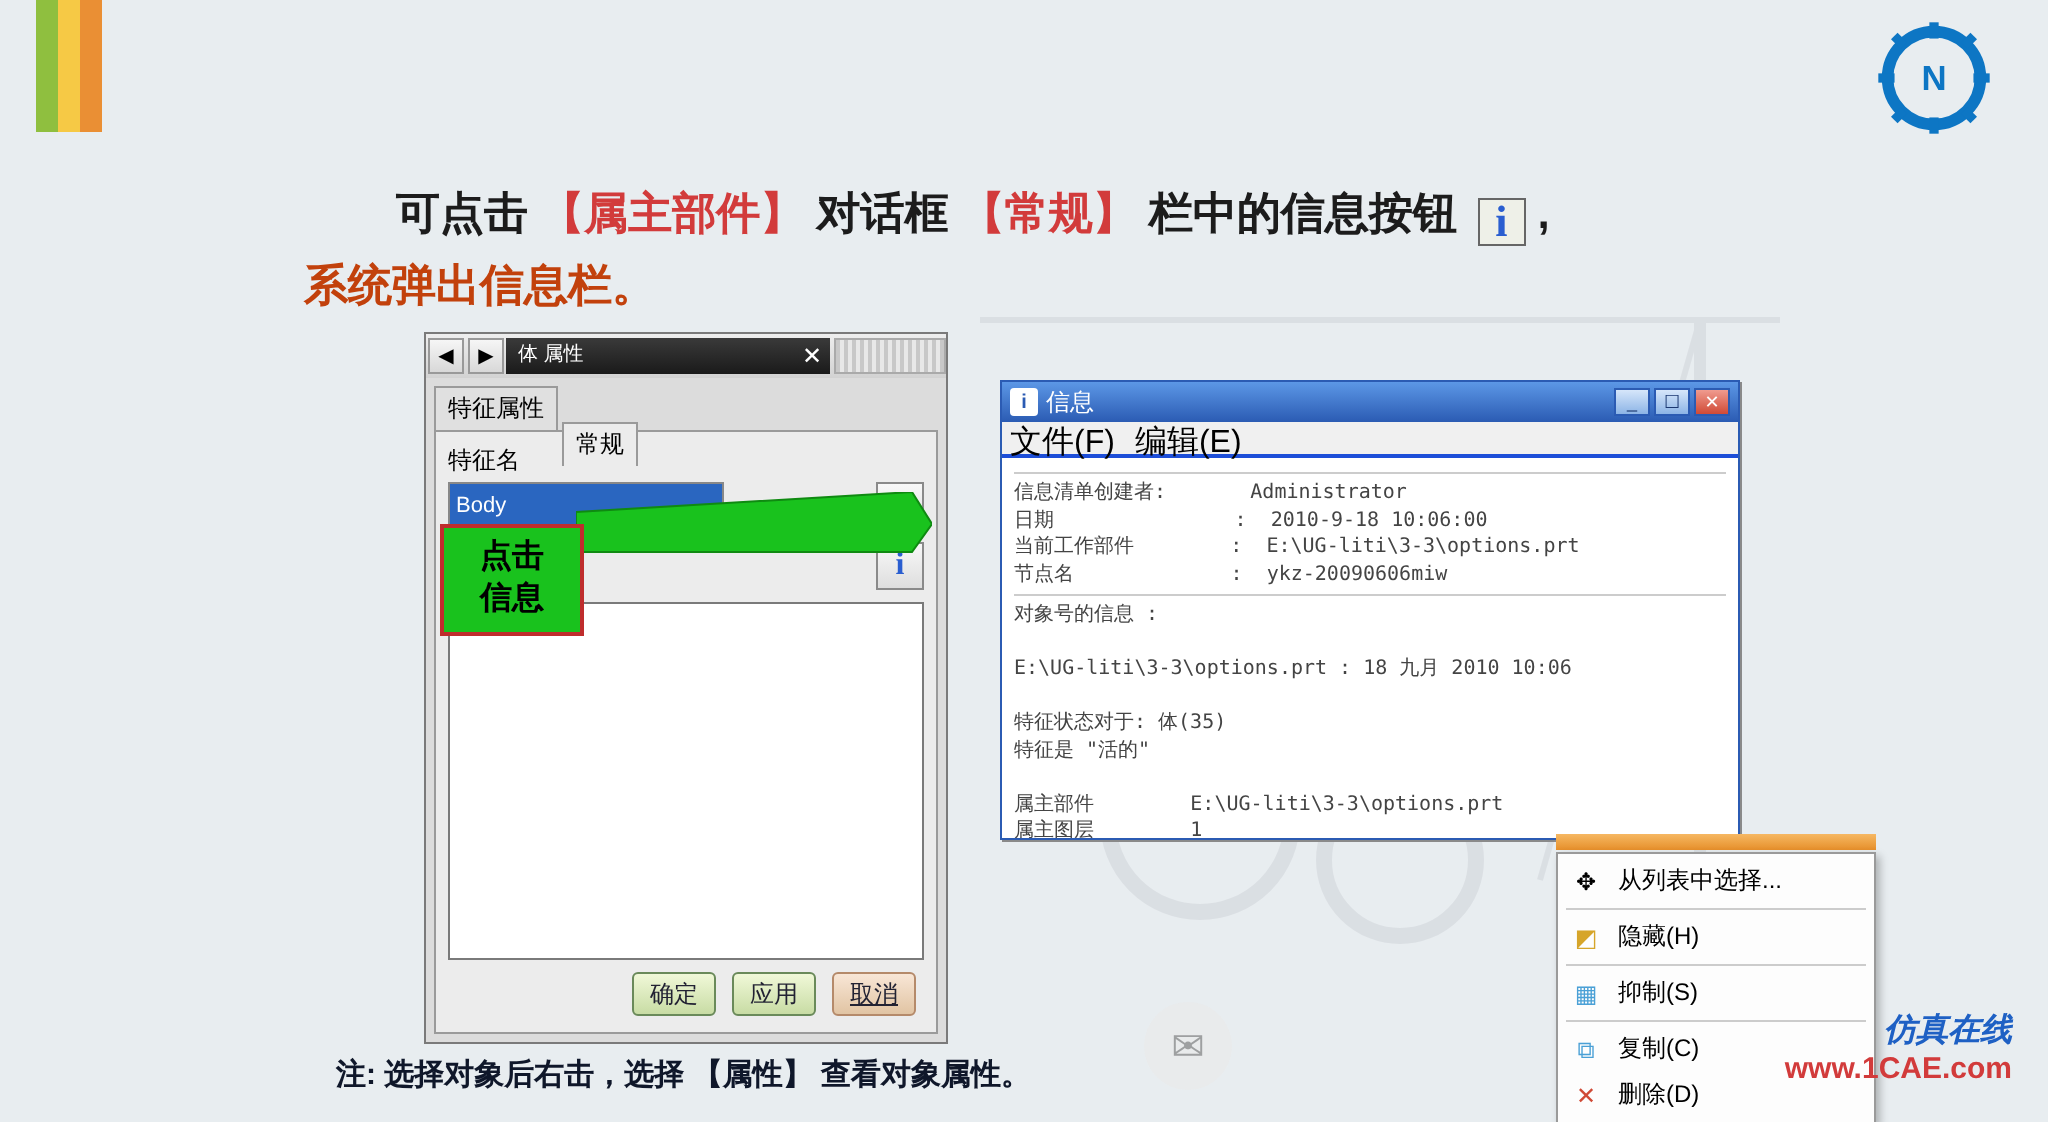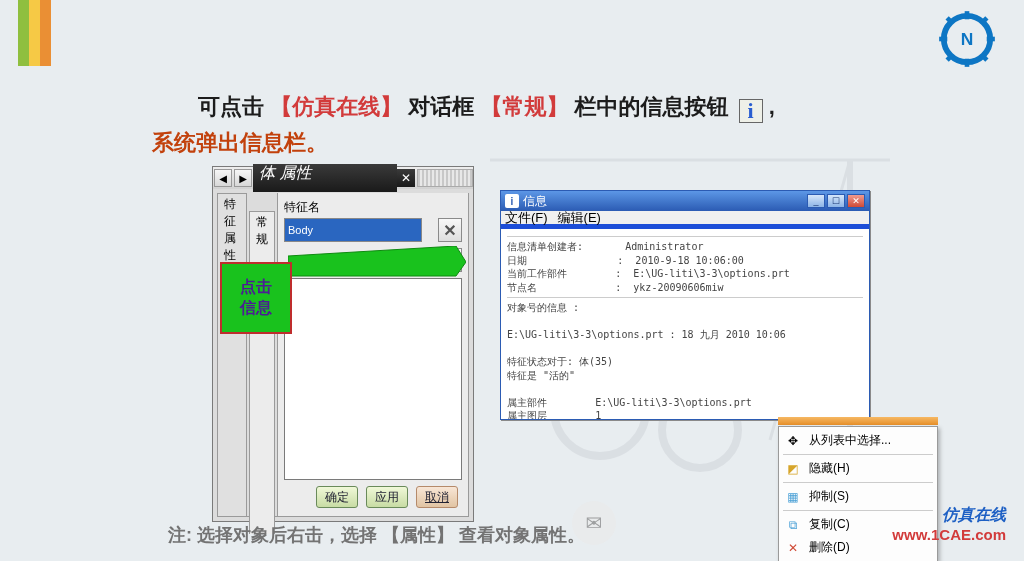--- a/index.html
+++ b/index.html
@@ -78,44 +78,44 @@
     background: linear-gradient(#f6f6f6,#d8d8d8);
     border: 1px solid #999;
     margin: 0 1px;
     display: flex; align-items: center; justify-content: center;
     font-size: 10px;
   }
   .tb-title {
     flex: 1;
     background: linear-gradient(#3a3a3a,#1a1a1a);
     color: #fff;
-    font-size: 16px;
+    font-size: 10px;
     padding: 2px 6px;
-    height: 28px;
+    height: 18px;
     line-height: 14px;
-    font-style: italic;
   }
   .tb-close {
     width: 18px; height: 18px;
     background: linear-gradient(#3a3a3a,#1a1a1a);
     color: #fff;
     display: flex; align-items: center; justify-content: center;
     font-size: 12px;
     margin-right: 2px;
   }
   .tb-grip {
     width: 56px; height: 18px;
     background: repeating-linear-gradient(90deg,#c8c8c8 0,#c8c8c8 2px,#e8e8e8 2px,#e8e8e8 4px);
     border: 1px solid #aaa;
   }
   .prop-body {
     background: #dcdcdc;
     padding: 4px;
     height: calc(100% - 22px);
     display: flex;
+    flex-direction: column;
   }
   .tabs {
     display: flex;
     border-bottom: 1px solid #9a9a9a;
   }
   .tab {
     background: #e0e0e0;
     border: 1px solid #9a9a9a;
     border-bottom: none;
     font-size: 12px;
@@ -186,24 +186,24 @@
   }
   .win-btn.cancel {
     border-color: #b58a6a;
     background: linear-gradient(#f8e6d6,#e1c4a3);
     text-decoration: underline;
   }
   
   .callout {
     position: absolute;
     top: 262px; left: 220px;
-    width: 72px; height: 72px;
+    width: 72px; height: 56px;
     background: #19c21d;
     border: 2px solid #bf2d2d;
-    color: #4c1d95;
+    color: #000000;
     font-size: 16px;
     font-weight: bold;
     display: flex;
     flex-direction: column;
     align-items: center;
     justify-content: center;
     line-height: 1.3;
     z-index: 9;
   }
   .arrow-svg {
@@ -250,25 +250,24 @@
     border: 1px solid #2b5bb3;
     margin-left: 2px;
     font-size: 9px;
     display: flex; align-items: center; justify-content: center;
     color: #1b3770;
   }
   .win-ctrl.close { background: linear-gradient(#f09b8f,#d04a36); color:#fff;}
   .info-menu {
     height: 18px;
     background: #f0f0f0;
-    border-bottom: 5px solid #1d4ed8;
-    display: flex;
-    font-size: 13px;
+    border-bottom: 2px solid #1d4ed8;
+    display: flex;
+    font-size: 16px;
     padding: 0 4px;
-    align-items: center;
     gap: 10px;
   }
   .info-content {
     height: calc(100% - 38px);
     overflow: hidden;
     padding: 4px 6px;
     font-size: 10px;
     font-family: SimSun, monospace;
     color: #444;
     white-space: pre;
@@ -301,23 +300,23 @@
   .ctx-orange {
     position: absolute;
     top: 417px; left: 778px;
     width: 160px; height: 8px;
     background: linear-gradient(#f6b863,#e68f2a);
   }
   
   .note {
     position: absolute;
     bottom: 14px; left: 168px;
-    font-size: 18px;
-    font-weight: bold;
-    color: #737373;
+    font-size: 15px;
+    font-weight: bold;
+    color: #0f172a;
     white-space: nowrap;
     margin-top: 41px;
   }
   
   .wm-right {
     position: absolute;
     bottom: 18px; right: 18px;
     text-align: right;
     font-size: 16px;
   }
@@ -376,21 +375,21 @@
 <svg class="bg-deco" viewBox="0 0 500 400">
   <line x1="20" y1="60" x2="420" y2="60" stroke="#445" stroke-width="3"></line>
   <line x1="380" y1="60" x2="380" y2="340" stroke="#445" stroke-width="6"></line>
   <line x1="380" y1="60" x2="300" y2="340" stroke="#445" stroke-width="3"></line>
   <circle cx="130" cy="310" r="46" fill="none" stroke="#445" stroke-width="8"></circle>
   <circle cx="230" cy="330" r="38" fill="none" stroke="#445" stroke-width="8"></circle>
 </svg>
 
 <div class="headline">
   <span>可点击</span>
-  <span class="brk">【仿真在线】</span>
+  <span class="brk">【属主部件】</span>
   <span>对话框</span>
   <span class="brk">【常规】</span>
   <span>栏中的信息按钮</span>
   <span class="info-btn-inline">i</span> ,
 </div>
 <div class="subhead">系统弹出信息栏。</div>
 
 <div class="prop-window">
   <div class="prop-titlebar">
     <div class="tb-arrow">◀</div>

